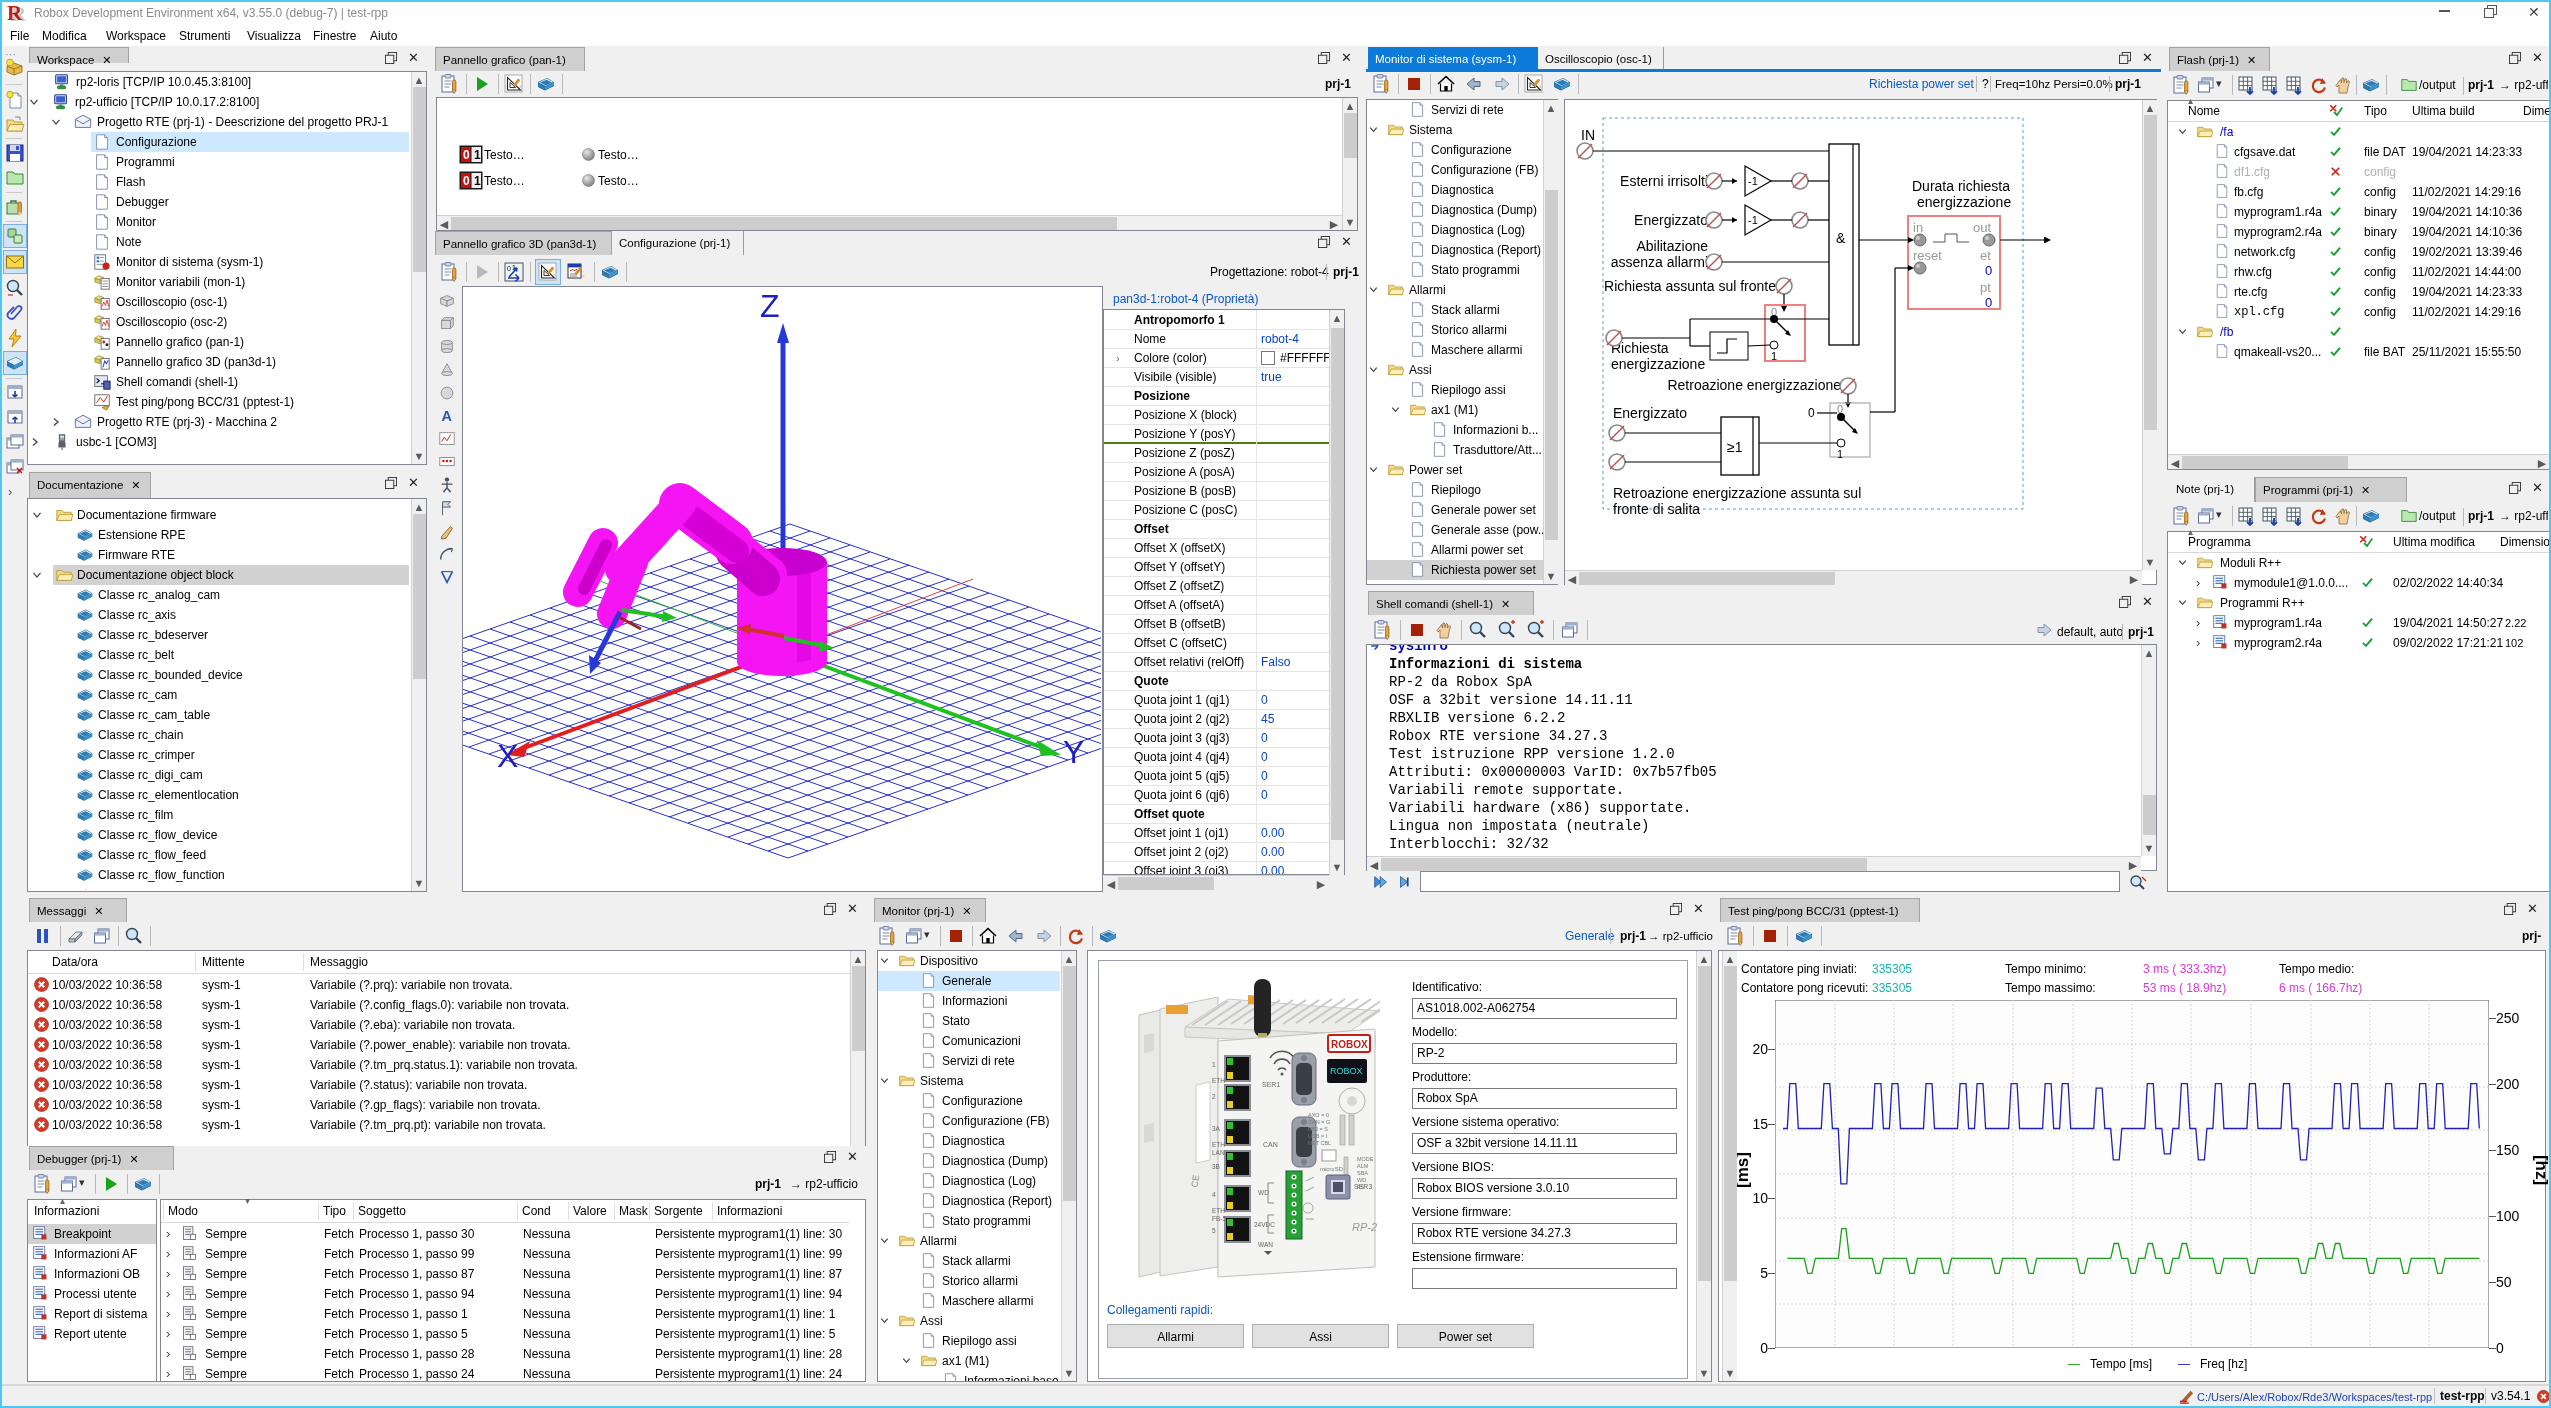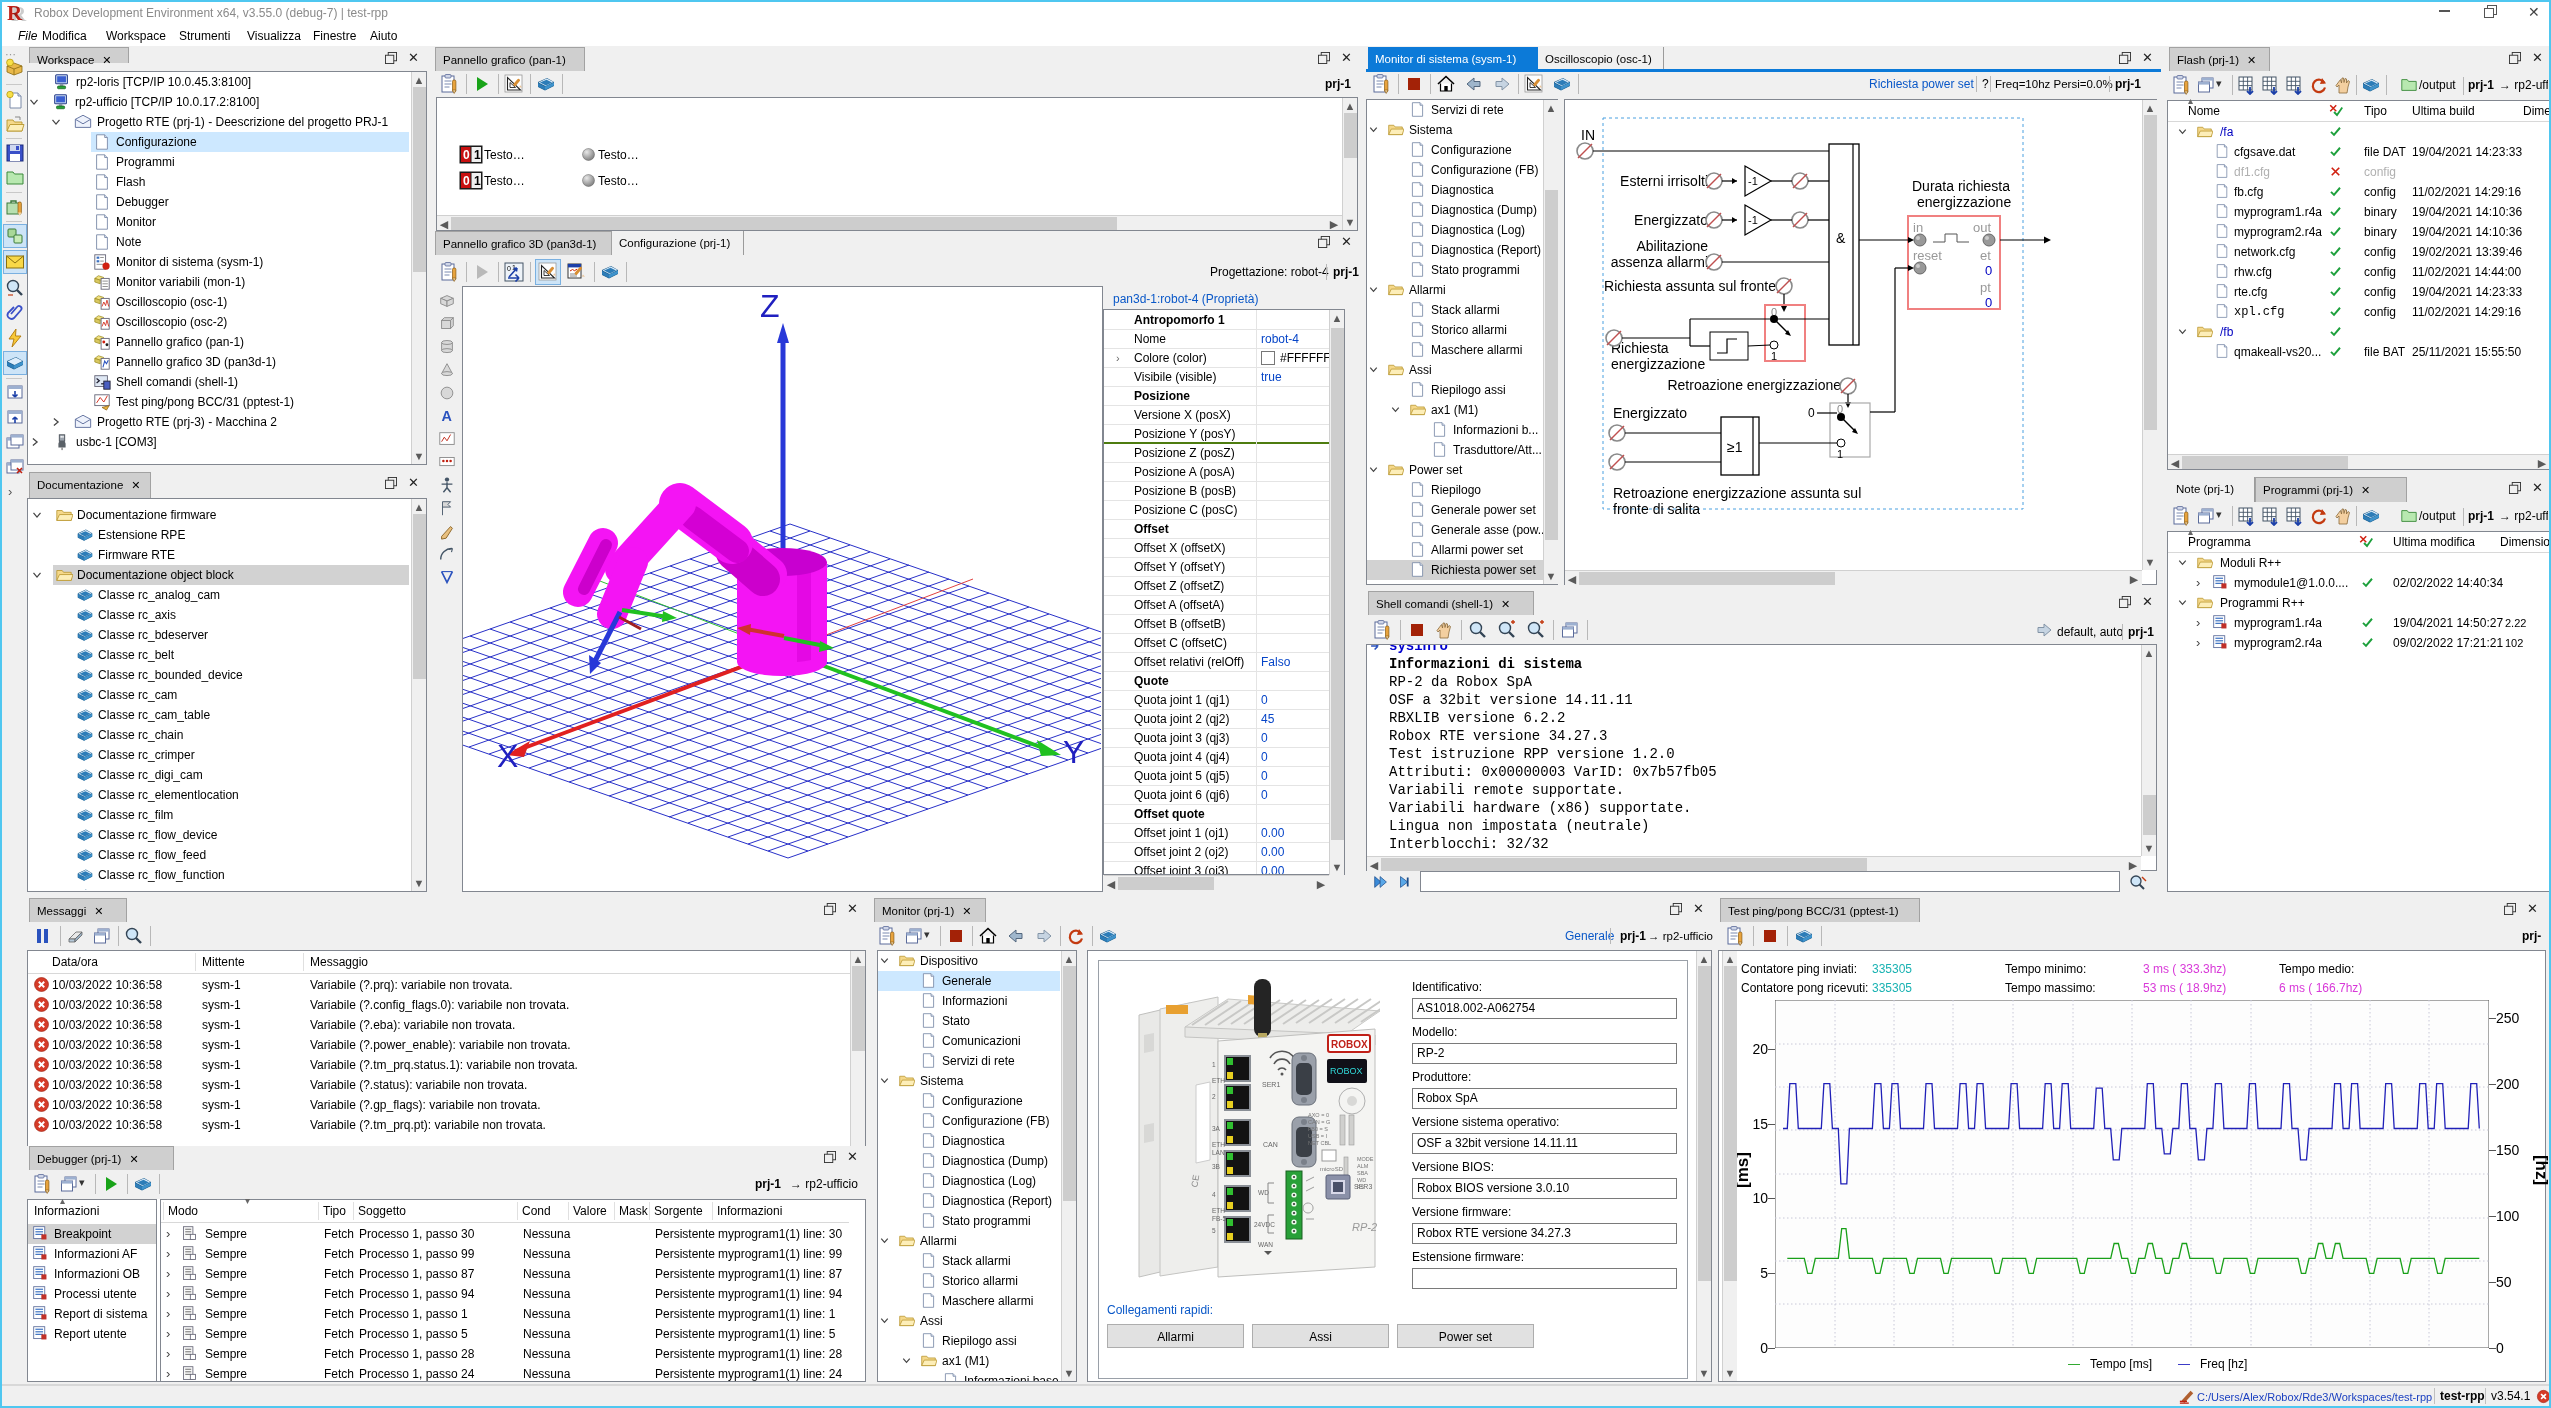--- a/index.html
+++ b/index.html
@@ -258,21 +258,21 @@
       <text x="5" y="18" font-family="Liberation Serif" font-weight="bold" font-size="21" fill="#00000033">R</text>
     </svg>
 <div class="t" style="left:34px;top:3px;color:#8a8a8a">Robox Development Environment x64, v3.55.0 (debug-7) | test-rpp</div>
 <div class="abs" style="left:2439px;top:10px;width:11px;height:1.5px;background:#555"></div>
 <svg class="ic" style="left:2484px;top:5px" width="13" height="13" viewBox="0 0 13 13">
     <rect x="3.5" y="0.5" width="9" height="9" fill="none" stroke="#555"></rect>
     <rect x="0.5" y="3.5" width="9" height="9" fill="#fff" stroke="#555"></rect>
   </svg>
 <div class="t" style="left:2528px;top:2px;color:#444;font-size:14px">✕</div>
 <div class="abs" style="left:0px;top:25px;width:2551px;height:21px;background:#fff"></div>
-<div class="t" style="left:18px;top:26px;font-style:italic;">File</div>
+<div class="t" style="left:10px;top:26px;">File</div>
 <div class="t" style="left:42px;top:26px;">Modifica</div>
 <div class="t" style="left:106px;top:26px;">Workspace</div>
 <div class="t" style="left:179px;top:26px;">Strumenti</div>
 <div class="t" style="left:247px;top:26px;">Visualizza</div>
 <div class="t" style="left:313px;top:26px;">Finestre</div>
 <div class="t" style="left:370px;top:26px;">Aiuto</div>
 <div class="abs" style="left:2px;top:46px;width:25px;height:1338px;background:#f0f0f0"></div>
 <div class="t" style="left:5px;top:44px;color:#999;font-size:11px">⋯</div>
 <svg class="ic" style="left:5px;top:58px" width="20" height="20" viewBox="0 0 20 20">
     <path d="M2 8 L9 5 L17 8 L17 14 L9 17 L2 14 Z" fill="#e8b84a" stroke="#8a6a10" stroke-width=".8"></path>
@@ -903,21 +903,21 @@
       <span style="position:absolute;left:176px">#FFFFFF</span>
     </div>
     <div class="row" style="left:0;top:57px;width:225px;border-bottom:1px solid #e4e4e4">
       <span class="" style="position:absolute;left:30px">Visibile (visible)</span>
       <span class="blue" style="position:absolute;left:157px">true</span>
     </div>
     <div class="row" style="left:0;top:76px;width:225px;border-bottom:1px solid #e4e4e4">
       <span class="b" style="position:absolute;left:30px">Posizione</span>
     </div>
     <div class="row" style="left:0;top:95px;width:225px;border-bottom:1px solid #e4e4e4">
-      <span class="" style="position:absolute;left:30px">Versione X (posX)</span>
+      <span class="" style="position:absolute;left:30px">Posizione X (block)</span>
     </div>
     <div class="row" style="left:0;top:114px;width:225px;border-bottom:2px solid #4d7c0f">
       <span class="" style="position:absolute;left:30px">Posizione Y (posY)</span>
     </div>
     <div class="row" style="left:0;top:133px;width:225px;border-bottom:1px solid #e4e4e4">
       <span class="" style="position:absolute;left:30px">Posizione Z (posZ)</span>
     </div>
     <div class="row" style="left:0;top:152px;width:225px;border-bottom:1px solid #e4e4e4">
       <span class="" style="position:absolute;left:30px">Posizione A (posA)</span>
     </div>

